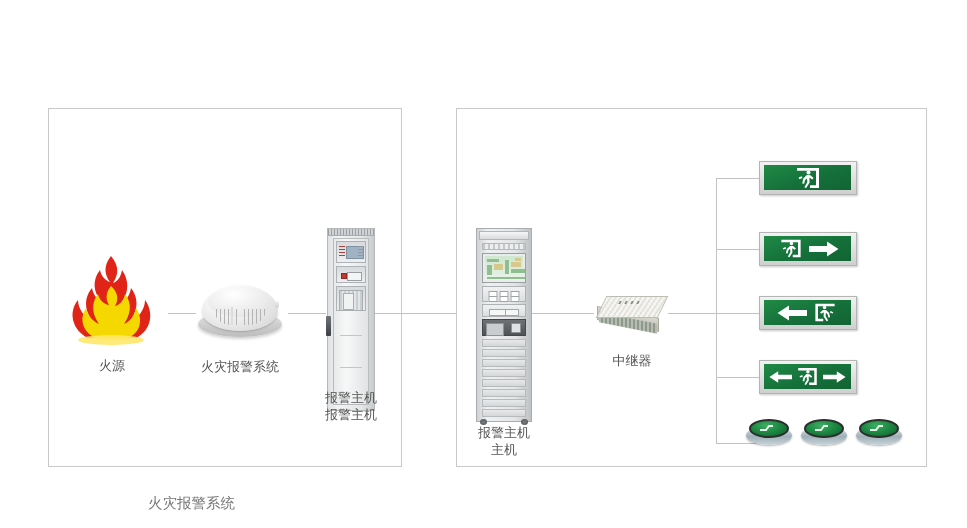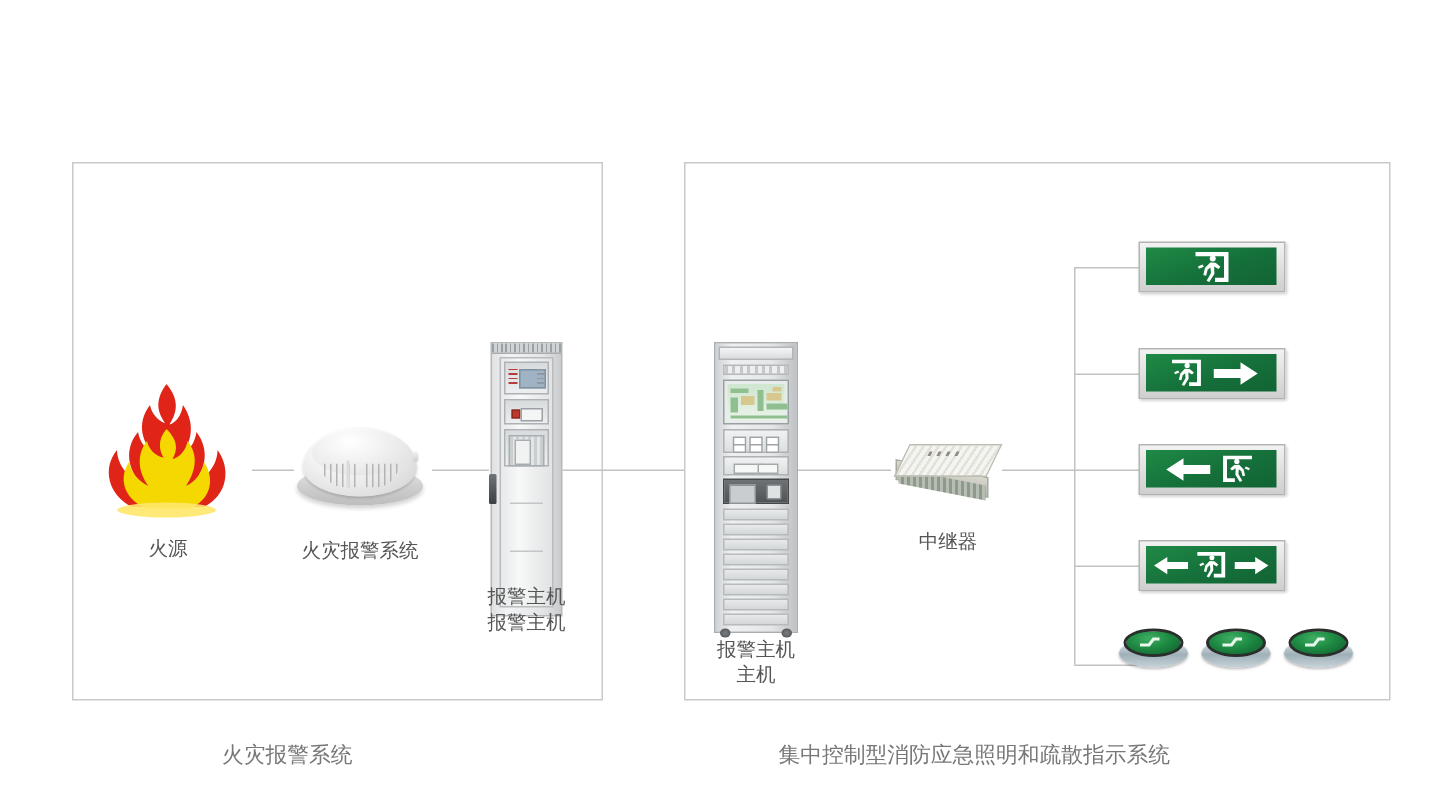--- a/index.html
+++ b/index.html
@@ -386,15 +386,14 @@
     </svg>
   </div>
   <div class="ceil-light" style="left:856px;top:419px;">
     <div class="cl-ring"></div>
     <div class="cl-dome"></div>
     <svg class="cl-gl" viewBox="0 0 17 8" aria-hidden="true">
       <path d="M2 6 H8 L11 2 H15" stroke="#e8f7ec" stroke-width="2" fill="none"></path>
     </svg>
   </div>
 
-  <div class="panel-caption" id="caption-right">集中控制型消防应急照明和疏散指示系统</div>
 
 </div>
 
 </body></html>

